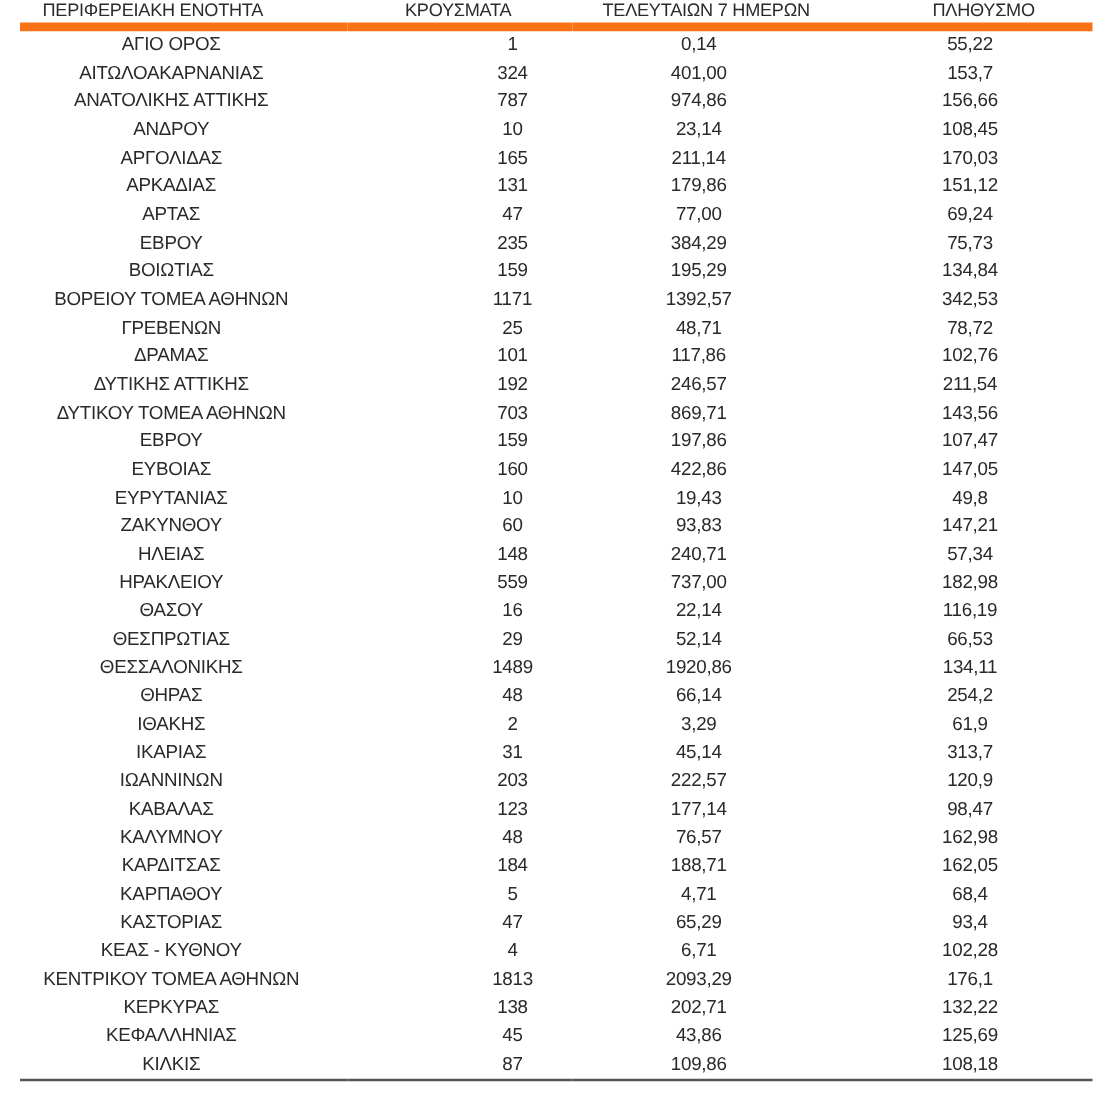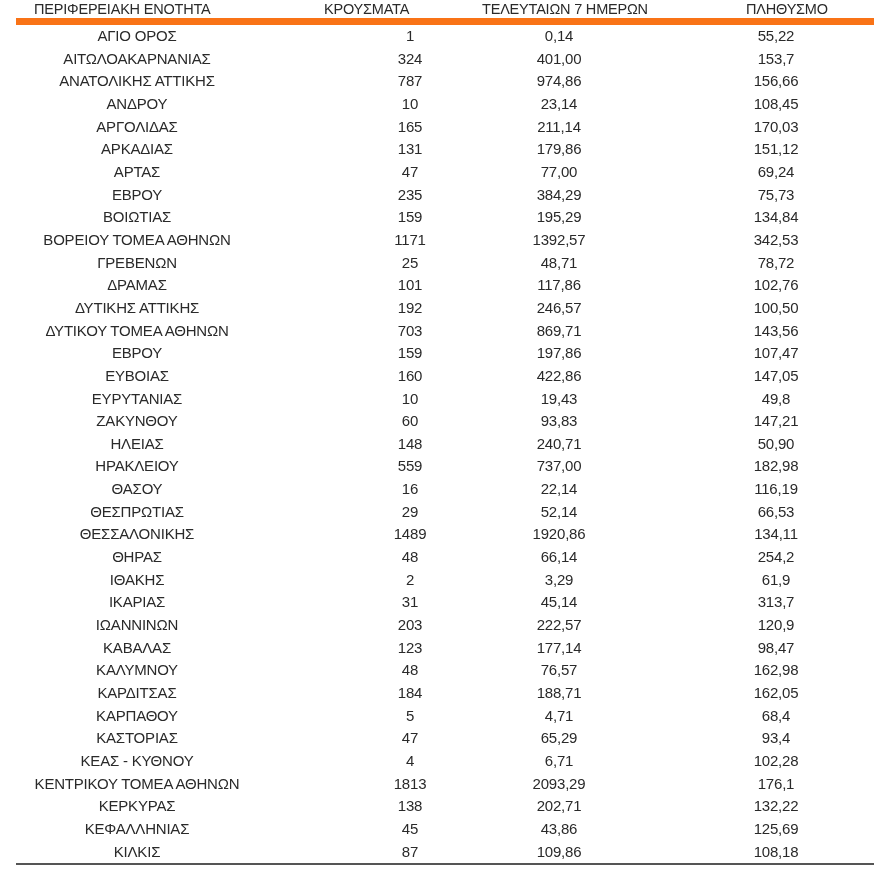--- a/index.html
+++ b/index.html
@@ -152,21 +152,21 @@
         <tr>
           <td class="name">ΔΡΑΜΑΣ</td>
           <td class="cases"><span>101</span></td>
           <td class="week"><span>117,86</span></td>
           <td class="pop"><span>102,76</span></td>
         </tr>
         <tr>
           <td class="name">ΔΥΤΙΚΗΣ ΑΤΤΙΚΗΣ</td>
           <td class="cases"><span>192</span></td>
           <td class="week"><span>246,57</span></td>
-          <td class="pop"><span>100,50</span></td>
+          <td class="pop"><span>211,54</span></td>
         </tr>
         <tr>
           <td class="name">ΔΥΤΙΚΟΥ ΤΟΜΕΑ ΑΘΗΝΩΝ</td>
           <td class="cases"><span>703</span></td>
           <td class="week"><span>869,71</span></td>
           <td class="pop"><span>143,56</span></td>
         </tr>
         <tr>
           <td class="name">ΕΒΡΟΥ</td>
           <td class="cases"><span>159</span></td>
@@ -188,21 +188,21 @@
         <tr>
           <td class="name">ΖΑΚΥΝΘΟΥ</td>
           <td class="cases"><span>60</span></td>
           <td class="week"><span>93,83</span></td>
           <td class="pop"><span>147,21</span></td>
         </tr>
         <tr>
           <td class="name">ΗΛΕΙΑΣ</td>
           <td class="cases"><span>148</span></td>
           <td class="week"><span>240,71</span></td>
-          <td class="pop"><span>50,90</span></td>
+          <td class="pop"><span>57,34</span></td>
         </tr>
         <tr>
           <td class="name">ΗΡΑΚΛΕΙΟΥ</td>
           <td class="cases"><span>559</span></td>
           <td class="week"><span>737,00</span></td>
           <td class="pop"><span>182,98</span></td>
         </tr>
         <tr>
           <td class="name">ΘΑΣΟΥ</td>
           <td class="cases"><span>16</span></td>

